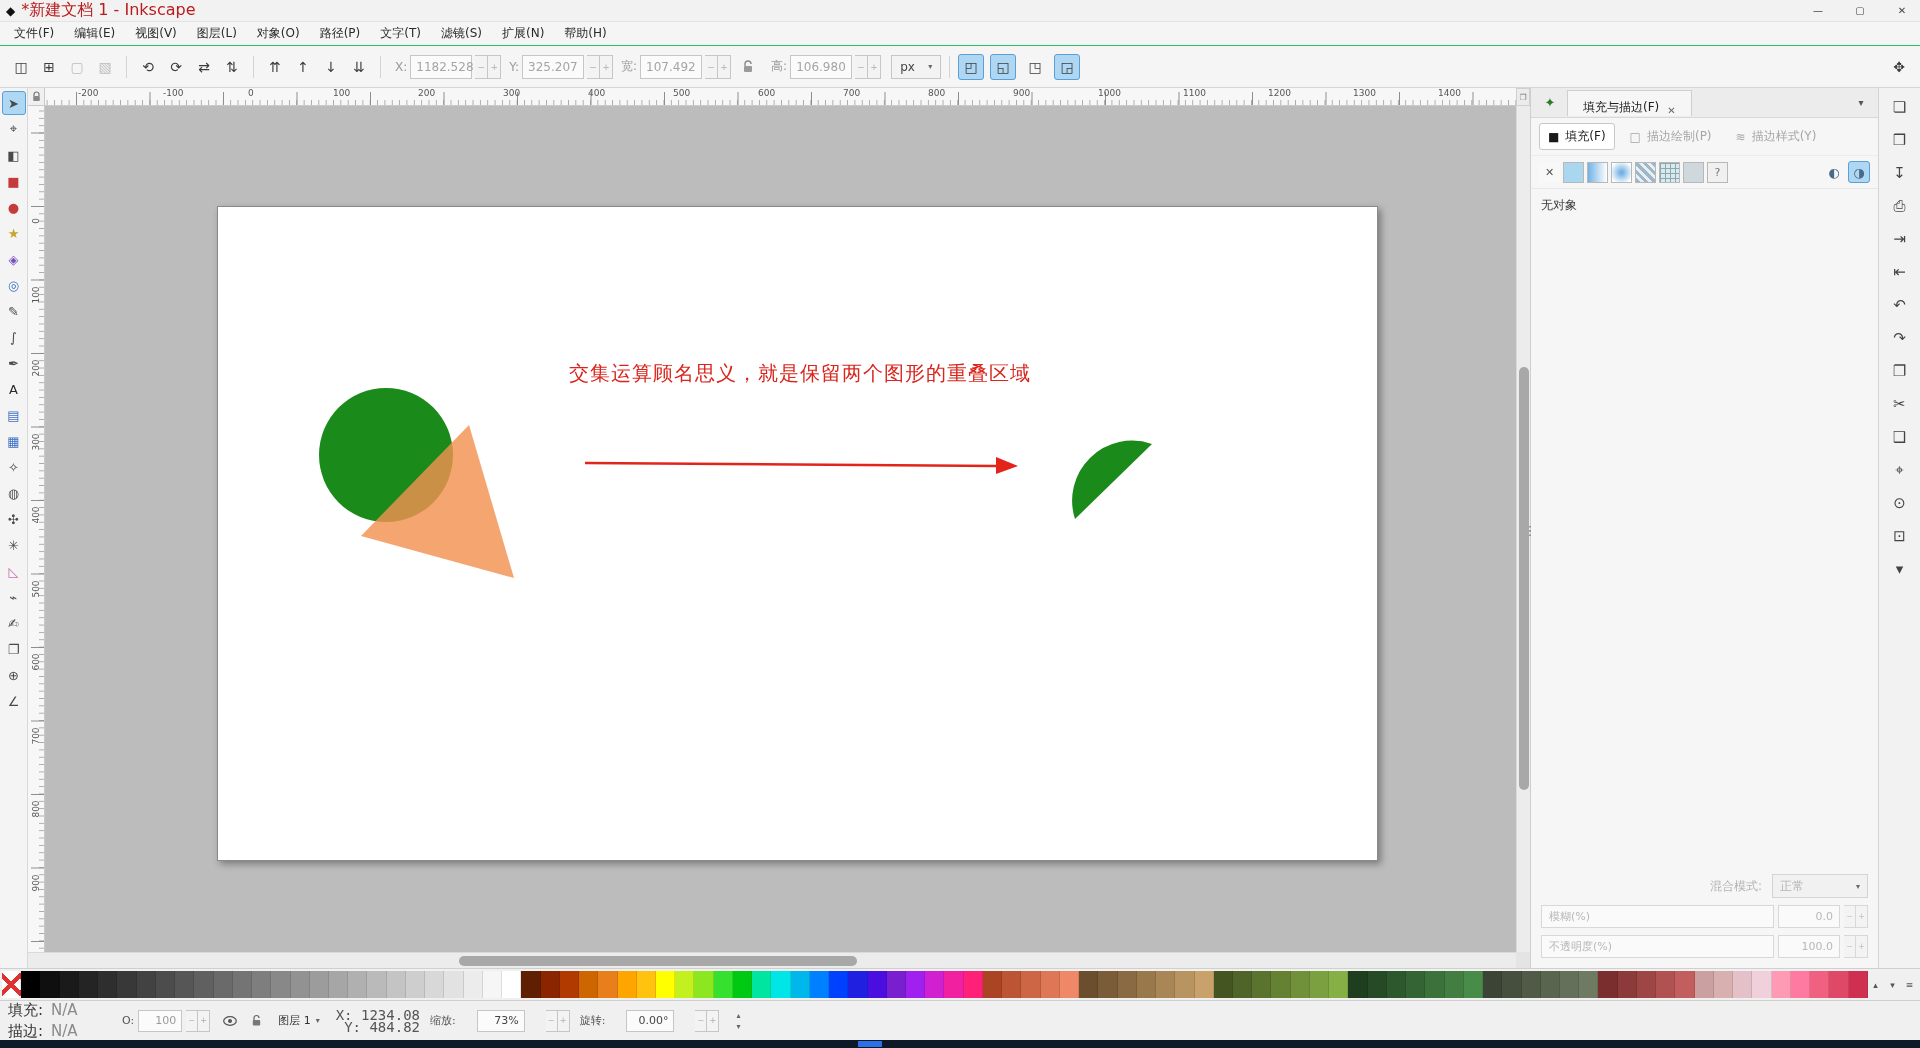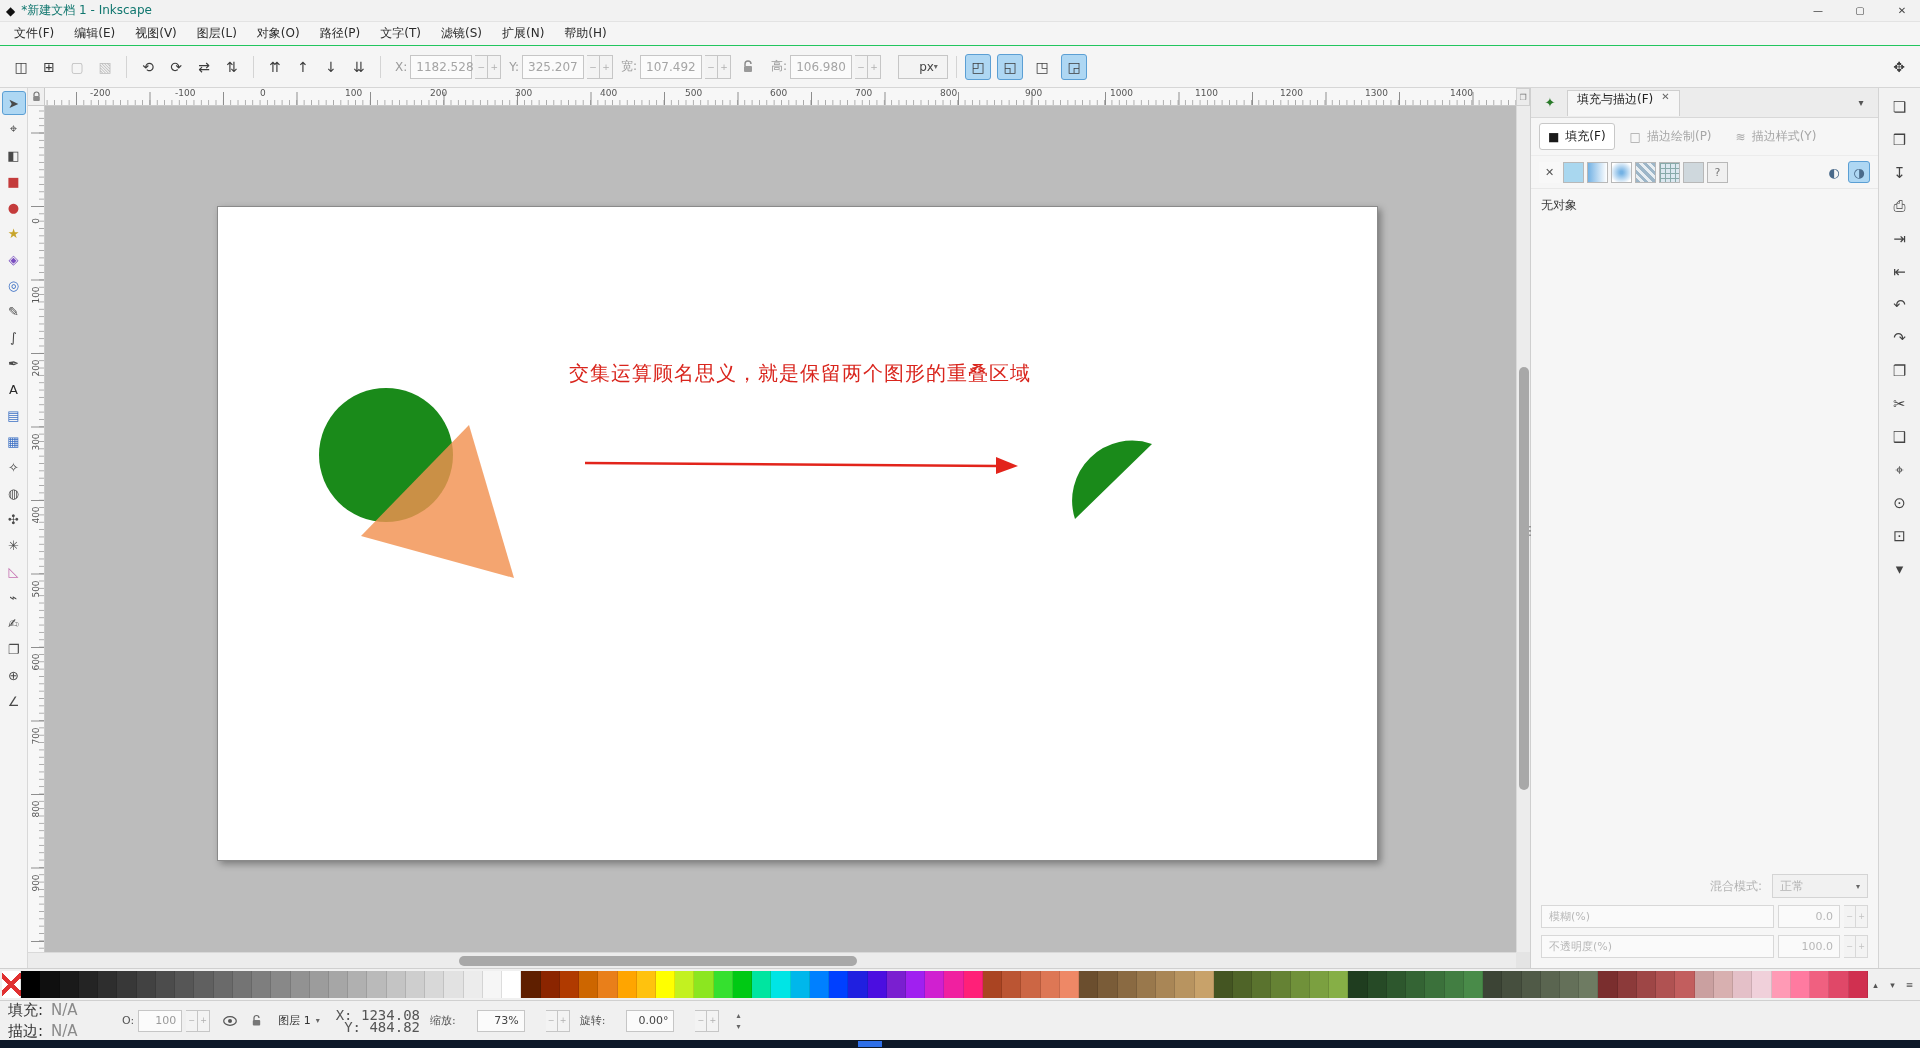--- a/index.html
+++ b/index.html
@@ -4,56 +4,56 @@
 <style>
   *{margin:0;padding:0;box-sizing:border-box}
   html,body{width:1920px;height:1048px;overflow:hidden}
   body{position:relative;font-family:"DejaVu Sans","Liberation Sans",sans-serif;background:#f0f0f0;font-size:12px;color:#333}
   .abs{position:absolute}
   button{background:none;border:none;font-family:inherit;cursor:default}
 
   
   #titlebar{left:0;top:0;width:1920px;height:22px;background:#f2f2f2;border-bottom:1px solid #e3e3e3;display:flex;align-items:center;padding-left:6px;gap:6px}
   #titlebar .app-icon{font-size:12px;color:#111}
-  #titlebar .title{font-size:12px;color:#0f766e}
+  #titlebar .title{font-size:16px;color:#b91c1c}
   #titlebar .spacer{flex:1}
   .win-btn{width:36px;height:22px;display:flex;align-items:center;justify-content:center;font-size:10px;color:#444}
 
   
   #menubar{left:0;top:22px;width:1920px;height:24px;background:#f5f5f5;border-bottom:1px solid #22c55e;display:flex;align-items:center;padding-left:4px}
   .menu-item{padding:4px 10px;font-size:12px;color:#2a2a2a}
 
   
   #cmdbar{left:0;top:46px;width:1920px;height:42px;background:#f5f5f5;border-bottom:1px solid #d6d6d6;display:flex;align-items:center;padding:0 8px;gap:2px}
   .btn-group{display:flex;align-items:center;gap:2px}
   .tb-btn{width:26px;height:26px;border:1px solid transparent;border-radius:3px;display:flex;align-items:center;justify-content:center;font-size:14px;color:#3c3c3c}
   .tb-btn.disabled{color:#bdbdbd}
   .tb-btn.pressed{background:#aed7f3;border-color:#5b9fd4}
   .tb-sep{width:1px;height:22px;background:#d4d4d4;margin:0 6px}
   .fld{display:flex;align-items:center;gap:3px;margin-left:6px}
   .fld label{font-size:12px;color:#9b9b9b}
   .box{width:62px;height:24px;border:1px solid #c6c6c6;background:#fbfbfb;color:#a5a5a5;font-size:12px;display:flex;align-items:center;padding:0 5px}
   .spin{display:flex;height:24px}
   .spin span{width:13px;border:1px solid #c6c6c6;border-left:none;display:flex;align-items:center;justify-content:center;font-size:9px;color:#b0b0b0;background:#f3f3f3}
-  .unitbox{width:50px;height:24px;margin-left:15px;border:1px solid #c6c6c6;background:#f3f3f3;display:flex;align-items:center;justify-content:space-between;padding:0 20px;font-size:12px;color:#444}
+  .unitbox{width:50px;height:24px;margin-left:8px;border:1px solid #c6c6c6;background:#f3f3f3;display:flex;align-items:center;justify-content:space-between;padding:0 8px;font-size:12px;color:#444}
   .caret{font-size:8px;color:#666}
   .flex1{flex:1}
 
   
   #toolbox{left:0;top:88px;width:28px;height:880px;background:#f4f4f4;border-right:1px solid #d8d8d8;display:flex;flex-direction:column;align-items:center;padding-top:2px}
   .tool{width:24px;height:24px;margin:1px 0;display:flex;align-items:center;justify-content:center;font-size:13px;color:#4a4a4a;border:1px solid transparent;border-radius:3px}
   .tool.active{background:#aed7f3;border-color:#5b9fd4}
 
   
   #corner-tl{left:28px;top:88px;width:17px;height:18px;background:#f0f0f0;border-right:1px solid #c9c9c9;border-bottom:1px solid #c9c9c9;display:flex;align-items:center;justify-content:center}
   #hruler{left:45px;top:88px;width:1471px;height:18px;background:#f7f7f7;border-bottom:1px solid #c9c9c9;display:flex;padding-left:31px;overflow:hidden;
     background-image:linear-gradient(90deg,#8e8e8e 0 1px,transparent 1px),linear-gradient(90deg,#a9a9a9 0 1px,transparent 1px);
     background-size:73.5px 13px,7.35px 5px;background-repeat:repeat-x;
     background-position:left 31px bottom 0,left 31px bottom 0}
-  .hl{width:85px;flex:none;font-size:9px;color:#555;padding-left:14px;line-height:11px}
+  .hl{width:85px;flex:none;font-size:9px;color:#555;padding-left:2px;line-height:11px}
   #vruler{left:28px;top:106px;width:17px;height:846px;background:#f7f7f7;border-right:1px solid #c9c9c9;padding-top:100px;overflow:hidden;
     background-image:linear-gradient(180deg,#8e8e8e 0 1px,transparent 1px),linear-gradient(180deg,#a9a9a9 0 1px,transparent 1px);
     background-size:13px 73.5px,5px 7.35px;background-repeat:repeat-y;
     background-position:right 0 top 100px,right 0 top 100px}
   .vcell{height:73.5px;position:relative}
   .vcell span{position:absolute;top:10px;left:50%;transform:translateX(-50%) rotate(-90deg);font-size:9px;color:#555;white-space:nowrap}
   #canvas-corner-btn{left:1516px;top:88px;width:14px;height:18px;background:#ececec;border:1px solid #cfcfcf;display:flex;align-items:center;justify-content:center;font-size:8px;color:#777}
 
   
   #canvas{left:45px;top:106px;width:1471px;height:846px;background:#bcbcbc;overflow:hidden}
@@ -65,21 +65,21 @@
   #vscroll{left:1516px;top:106px;width:14px;height:846px;background:#ececec;border-left:1px solid #d9d9d9}
   #vscroll .thumb{position:absolute;left:2px;top:261px;width:10px;height:423px;background:#a8a8a8;border-radius:5px}
   #hscroll{left:28px;top:952px;width:1488px;height:16px;background:#ececec;border-top:1px solid #d9d9d9}
   #hscroll .thumb{position:absolute;left:431px;top:3px;width:398px;height:10px;background:#a8a8a8;border-radius:5px}
   #corner-br{left:1516px;top:952px;width:14px;height:16px;background:#e4e4e4}
 
   
   #rightpanel{left:1530px;top:88px;width:348px;height:880px;background:#f6f6f6;border-left:1px solid #cfcfcf;display:flex;flex-direction:column}
   .rp-header{height:30px;display:flex;align-items:center;background:#ececec;border-bottom:1px solid #d8d8d8;padding:0 6px;gap:4px}
   .dock-tab-icon{width:26px;height:24px;display:flex;align-items:center;justify-content:center;color:#2a7a2a;font-size:13px}
-  .dock-tab{display:flex;align-items:flex-start;gap:8px;background:#f6f6f6;border:1px solid #cfcfcf;border-bottom:none;height:26px;padding:0 9px;font-size:12px;color:#222}
+  .dock-tab{display:flex;align-items:flex-end;gap:8px;background:#f6f6f6;border:1px solid #cfcfcf;border-bottom:none;height:26px;padding:0 15px;font-size:12px;color:#222}
   .dock-close{font-size:10px;color:#666}
   .rp-chevron{margin-left:auto;width:22px;height:22px;display:flex;align-items:center;justify-content:center;color:#555;font-size:10px}
   .rp-tabs{display:flex;gap:6px;padding:5px 8px;align-items:center;border-bottom:1px solid #ececec}
   .rp-tab{display:flex;gap:6px;align-items:center;font-size:12px;color:#a6a6a6;padding:4px 8px;border:1px solid transparent;border-radius:3px}
   .rp-tab.active{color:#1a1a1a;background:#fff;border-color:#c8c8c8}
   .paint-row{display:flex;align-items:center;gap:3px;padding:5px 8px;border-bottom:1px solid #e8e8e8}
   .pb{width:21px;height:21px;border:1px solid #b8b8b8;display:flex;align-items:center;justify-content:center;font-size:11px;color:#555;background:#f0f0f0}
   .pb-none{background:#f8f8f8;border-color:transparent}
   .pb-flat{background:#a9d7ef}
   .pb-lin{background:linear-gradient(90deg,#74b2e4,#fff)}

